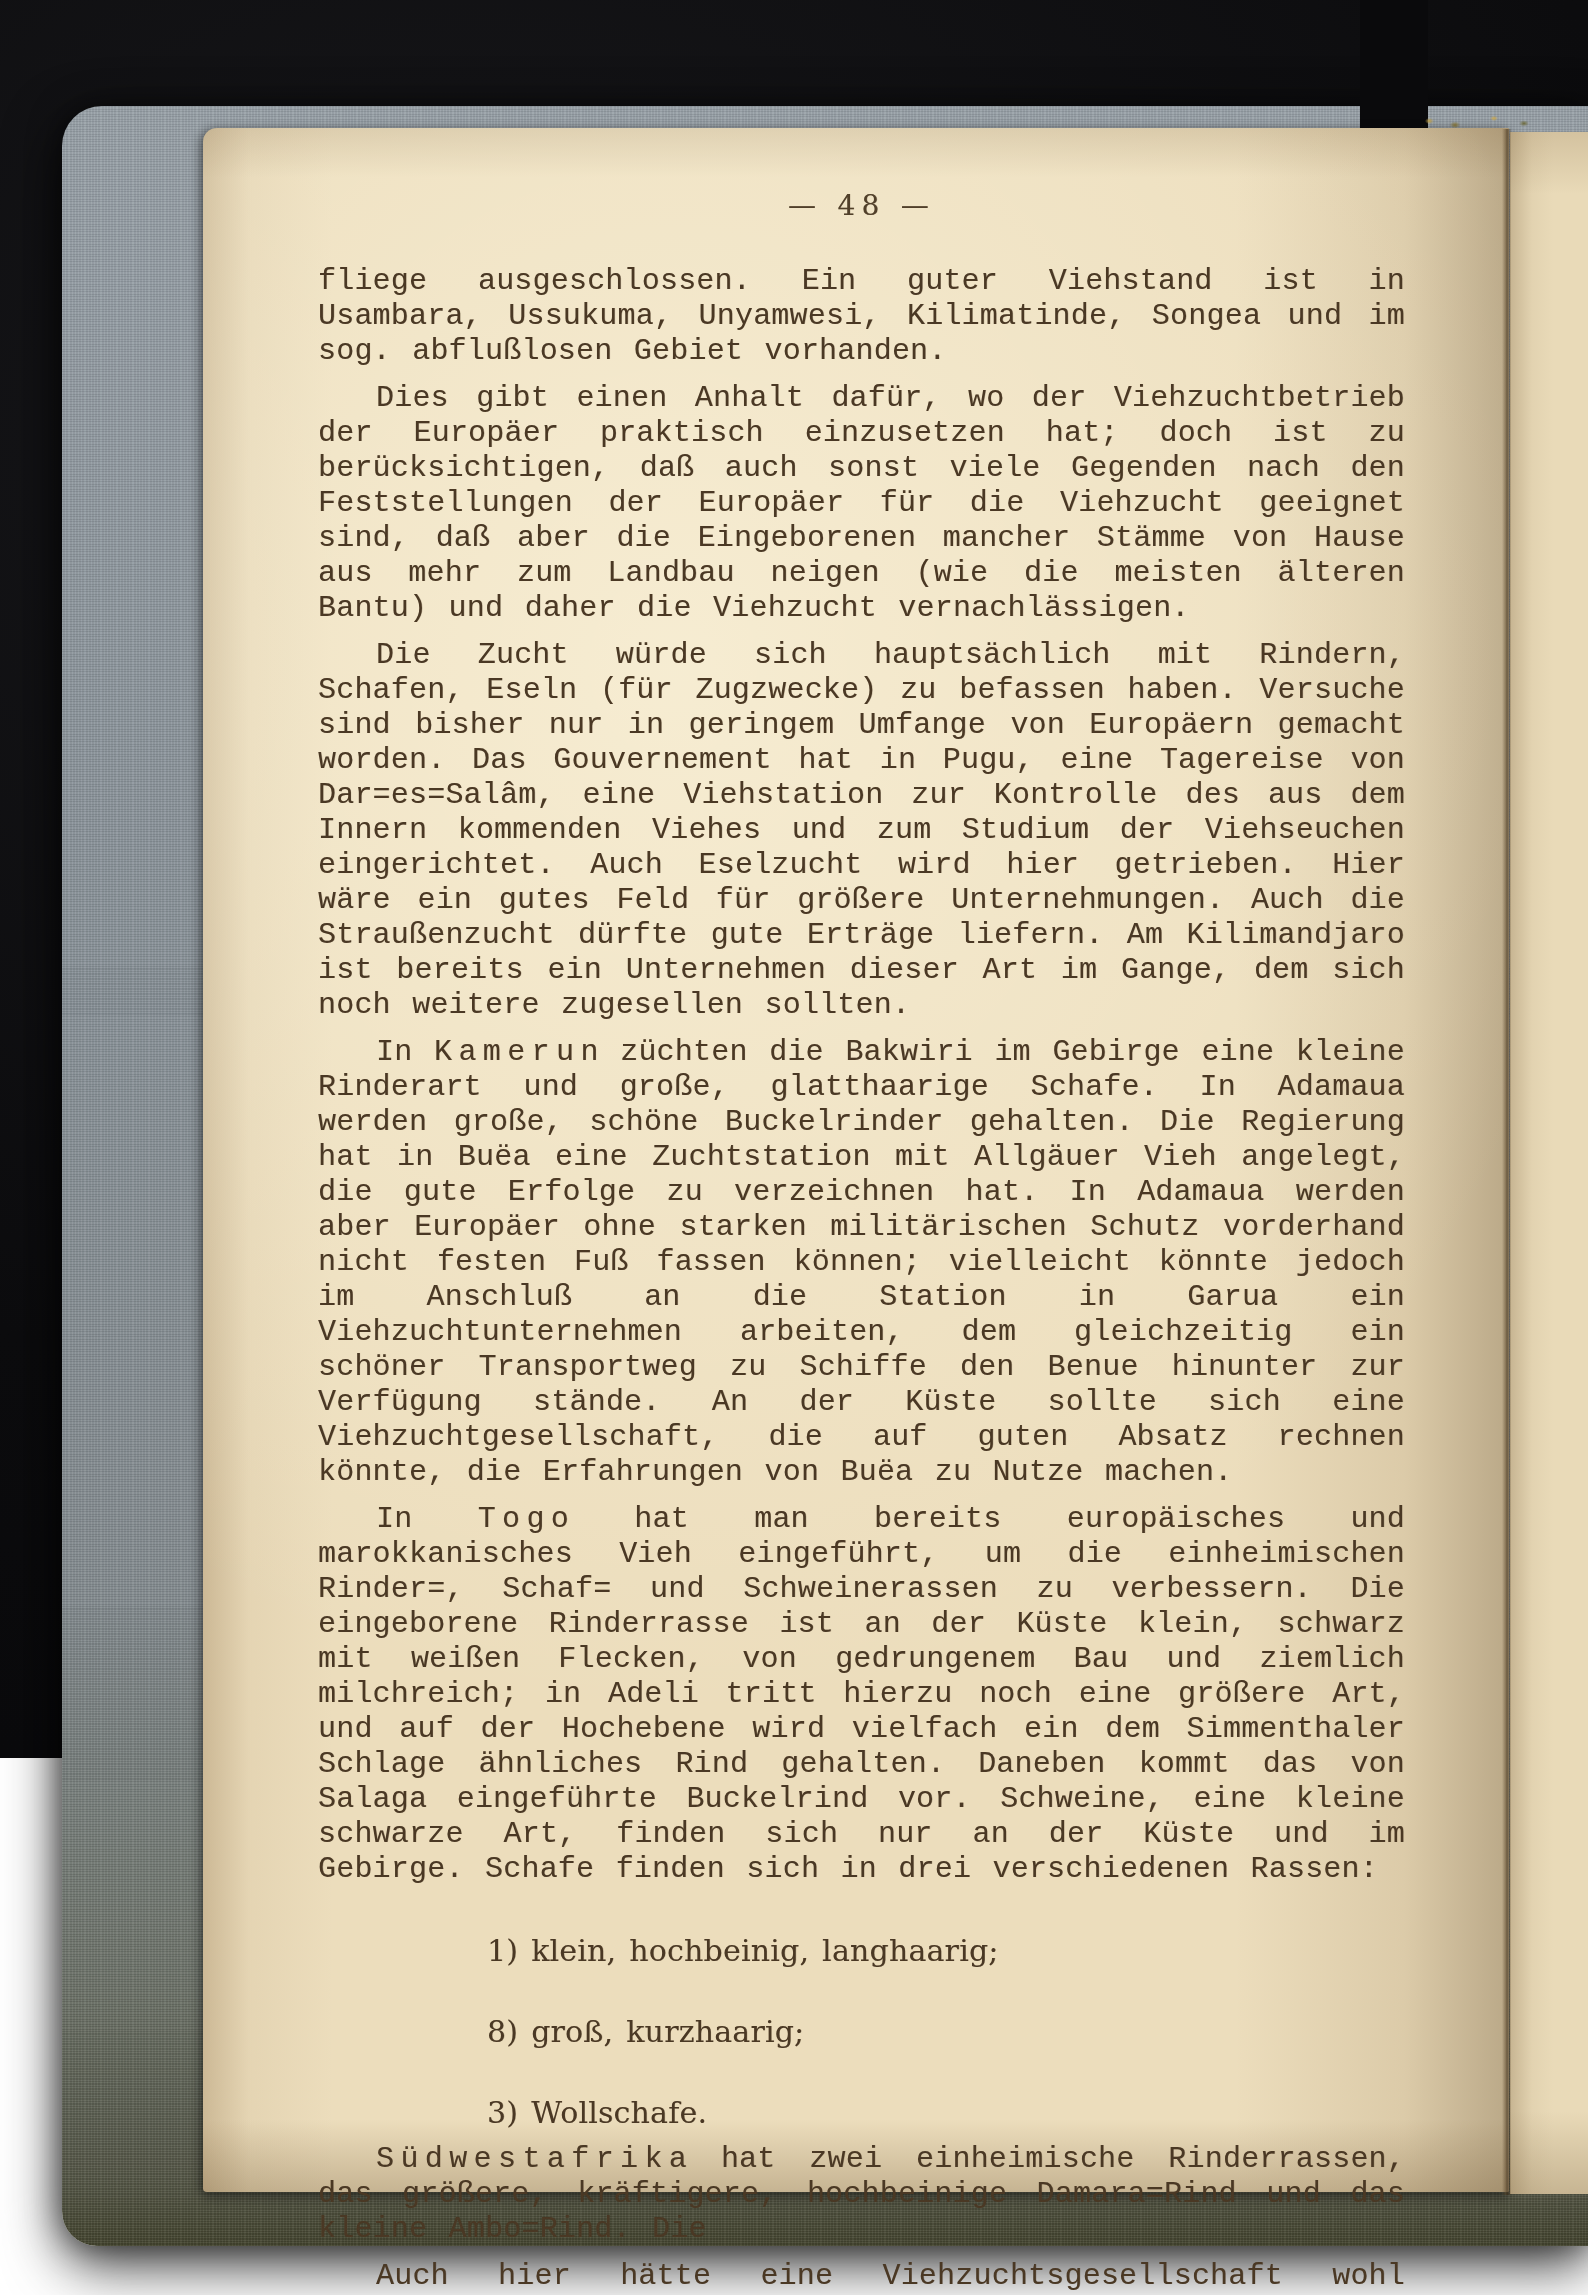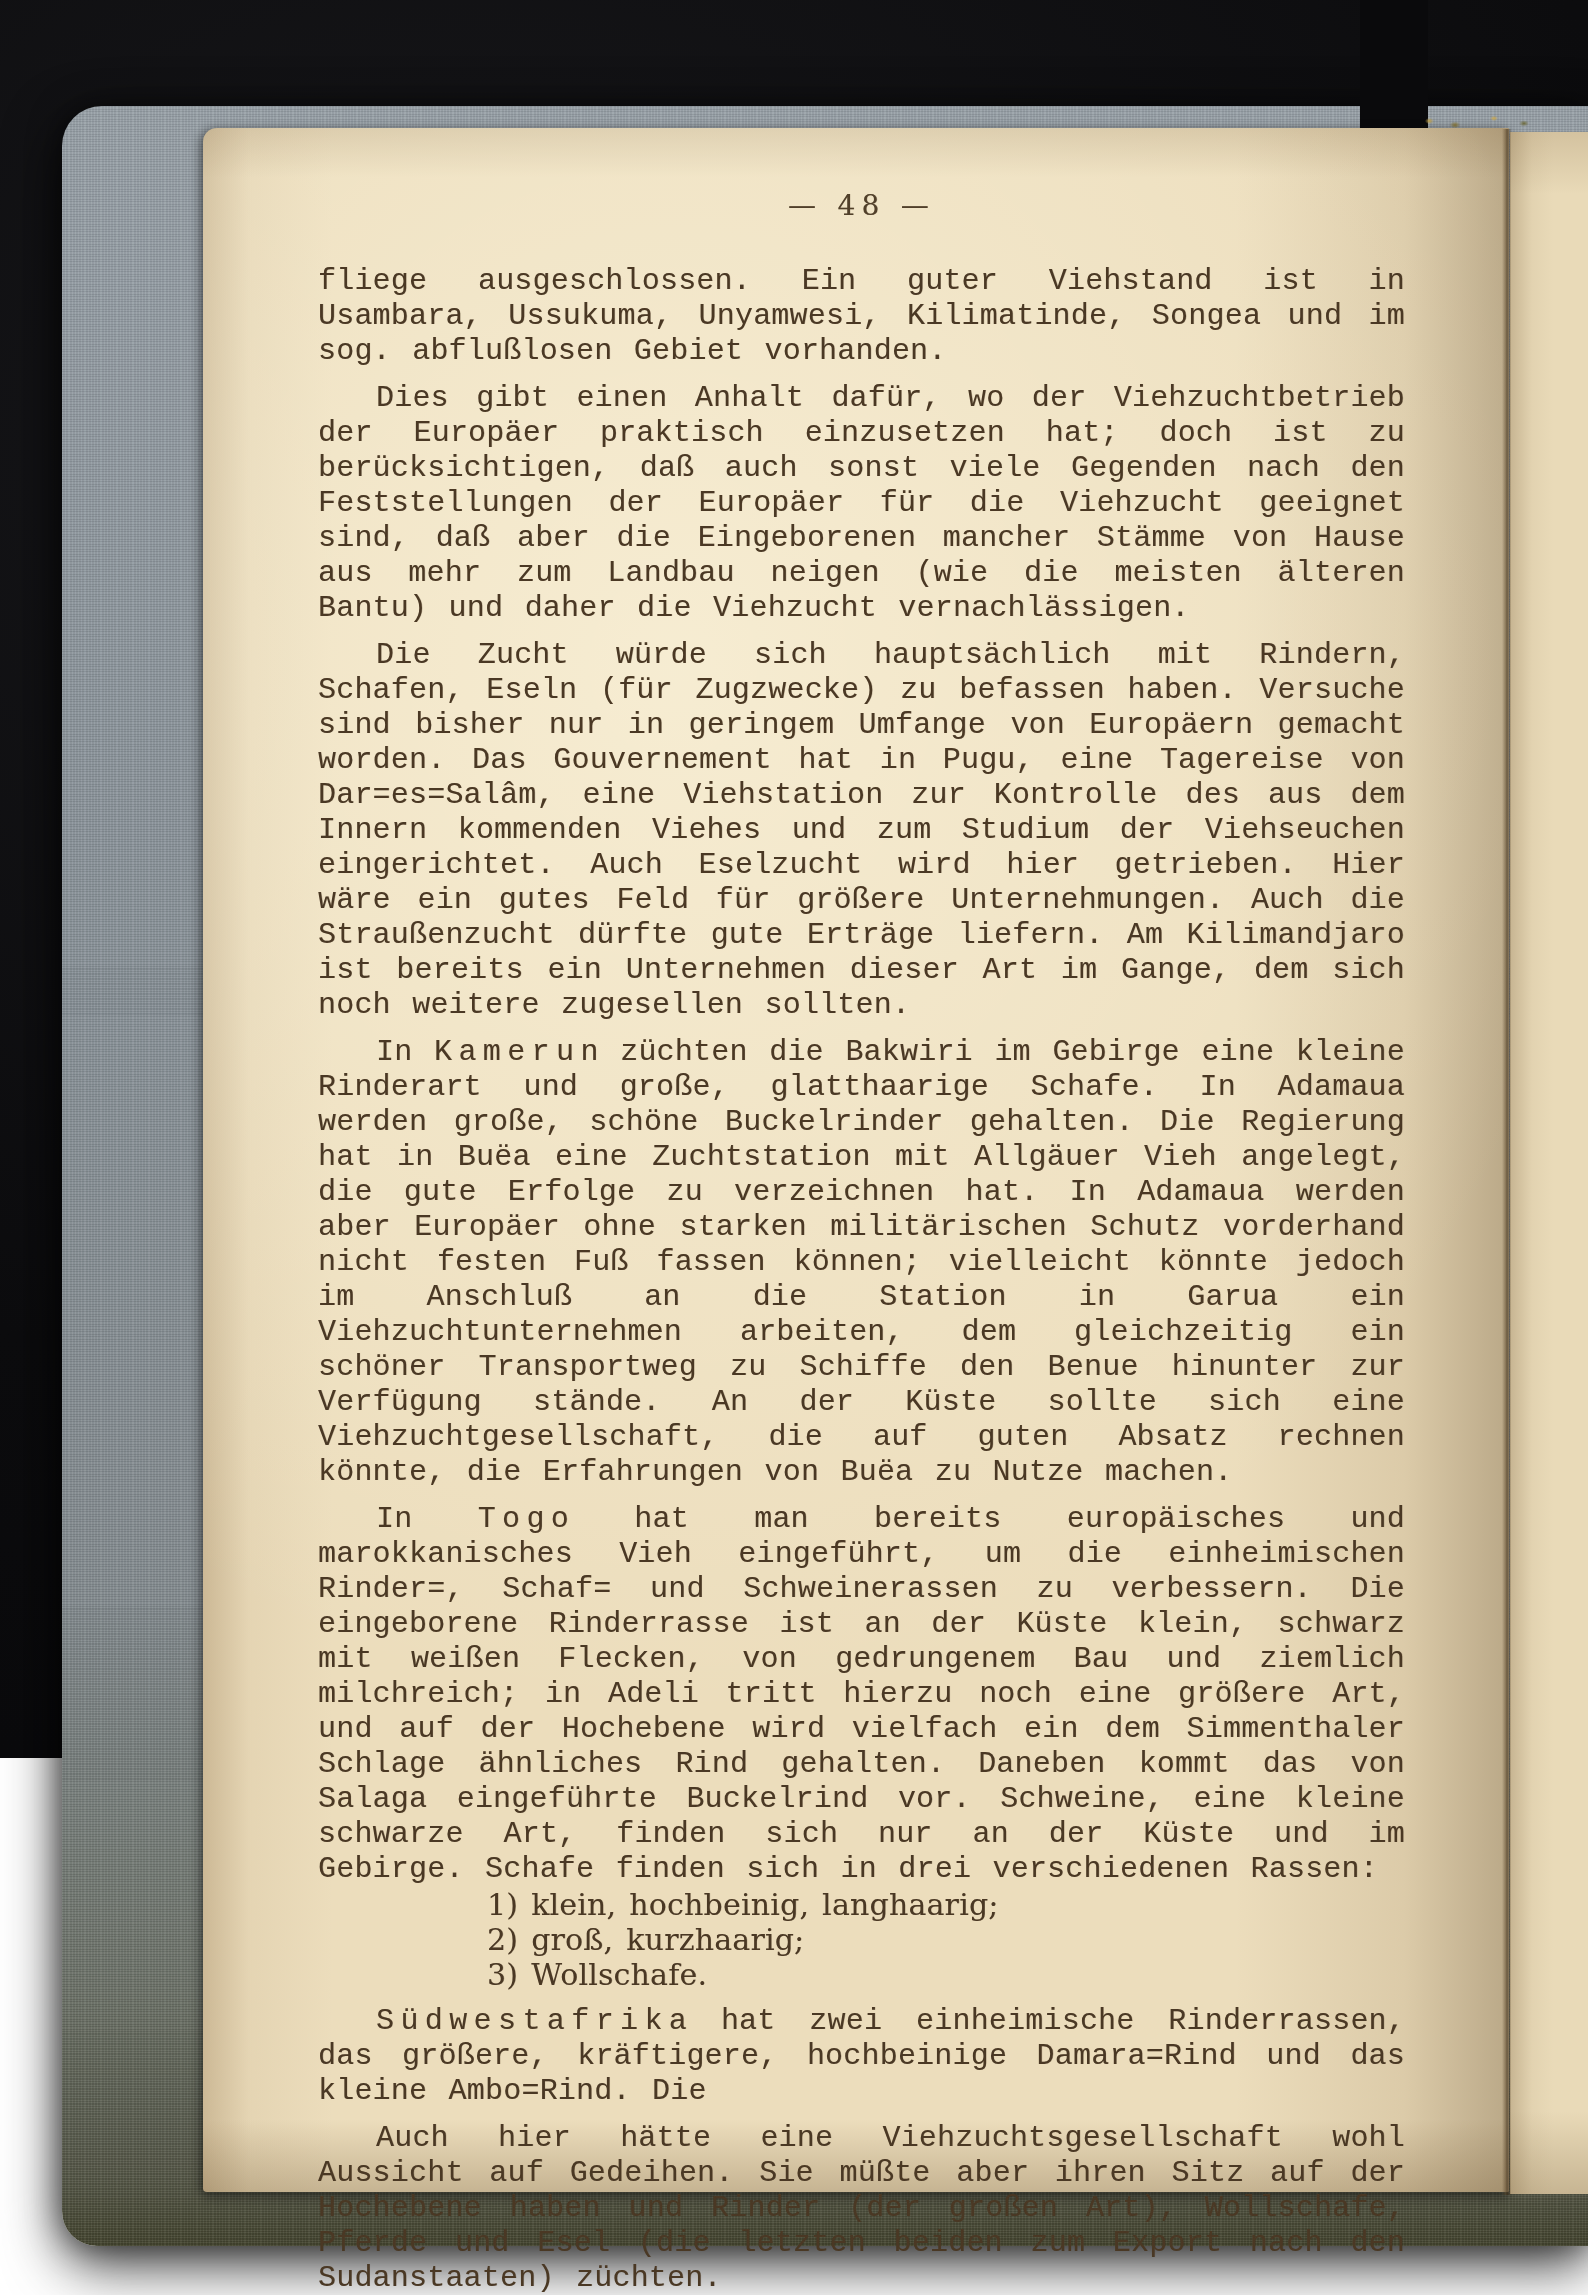--- a/index.html
+++ b/index.html
@@ -100,20 +100,21 @@
     font-family: Liberation Mono, monospace;
   }
   .para.indent { text-indent: 58px; margin-top: 12px; }
   .race-list { margin: 0; padding: 0 0 0 169px; list-style: none; }
   .race-list .list-item {
     font-size: 30px;
     line-height: 35px;
     letter-spacing: 0.2px;
     word-spacing: 3.2px;
     text-shadow: 0.4px 0.4px 0.4px rgba(70,50,30,0.30);
+    margin-top: 46px;
   }
 </style>
 </head>
 <body>
 
 <div class="scene">
 
   <div class="book-cover"></div>
 
   <div class="cover-notch"></div>
@@ -131,21 +132,21 @@
       <p class="para indent">Dies gibt einen Anhalt dafür, wo der Viehzuchtbetrieb der Europäer praktisch einzusetzen hat; doch ist zu berücksichtigen, daß auch sonst viele Gegenden nach den Feststellungen der Europäer für die Viehzucht geeignet sind, daß aber die Eingeborenen mancher Stämme von Hause aus mehr zum Landbau neigen (wie die meisten älteren Bantu) und daher die Viehzucht vernachlässigen.</p>
 
       <p class="para indent">Die Zucht würde sich hauptsächlich mit Rindern, Schafen, Eseln (für Zugzwecke) zu befassen haben. Versuche sind bisher nur in geringem Umfange von Europäern gemacht worden. Das Gouvernement hat in Pugu, eine Tagereise von Dar=es=Salâm, eine Viehstation zur Kontrolle des aus dem Innern kommenden Viehes und zum Studium der Viehseuchen eingerichtet. Auch Eselzucht wird hier getrieben. Hier wäre ein gutes Feld für größere Unternehmungen. Auch die Straußenzucht dürfte gute Erträge liefern. Am Kilimandjaro ist bereits ein Unternehmen dieser Art im Gange, dem sich noch weitere zugesellen sollten.</p>
 
       <p class="para indent">In K a m e r u n züchten die Bakwiri im Gebirge eine kleine Rinderart und große, glatthaarige Schafe. In Adamaua werden große, schöne Buckelrinder gehalten. Die Regierung hat in Buëa eine Zuchtstation mit Allgäuer Vieh angelegt, die gute Erfolge zu verzeichnen hat. In Adamaua werden aber Europäer ohne starken militärischen Schutz vorderhand nicht festen Fuß fassen können; vielleicht könnte jedoch im Anschluß an die Station in Garua ein Viehzuchtunternehmen arbeiten, dem gleichzeitig ein schöner Transportweg zu Schiffe den Benue hinunter zur Verfügung stände. An der Küste sollte sich eine Viehzuchtgesellschaft, die auf guten Absatz rechnen könnte, die Erfahrungen von Buëa zu Nutze machen.</p>
 
       <p class="para indent">In T o g o hat man bereits europäisches und marokkanisches Vieh eingeführt, um die einheimischen Rinder=, Schaf= und Schweinerassen zu verbessern. Die eingeborene Rinderrasse ist an der Küste klein, schwarz mit weißen Flecken, von gedrungenem Bau und ziemlich milchreich; in Adeli tritt hierzu noch eine größere Art, und auf der Hochebene wird vielfach ein dem Simmenthaler Schlage ähnliches Rind gehalten. Daneben kommt das von Salaga eingeführte Buckelrind vor. Schweine, eine kleine schwarze Art, finden sich nur an der Küste und im Gebirge. Schafe finden sich in drei verschiedenen Rassen:</p>
 
       <div class="race-list">
         <div class="list-item">1) klein, hochbeinig, langhaarig;</div>
-        <div class="list-item">2) groß, kurzhaarig;</div>
+        <div class="list-item">8) groß, kurzhaarig;</div>
         <div class="list-item">3) Wollschafe.</div>
       </div>
 
 
       <p class="para indent">S ü d w e s t a f r i k a hat zwei einheimische Rinderrassen, das größere, kräftigere, hochbeinige Damara=Rind und das kleine Ambo=Rind. Die</p>
 
       <p class="para indent">Auch hier hätte eine Viehzuchtsgesellschaft wohl Aussicht auf Gedeihen. Sie müßte aber ihren Sitz auf der Hochebene haben und Rinder (der großen Art), Wollschafe, Pferde und Esel (die letzten beiden zum Export nach den Sudanstaaten) züchten.</p>
 
     </div>
   </div>

